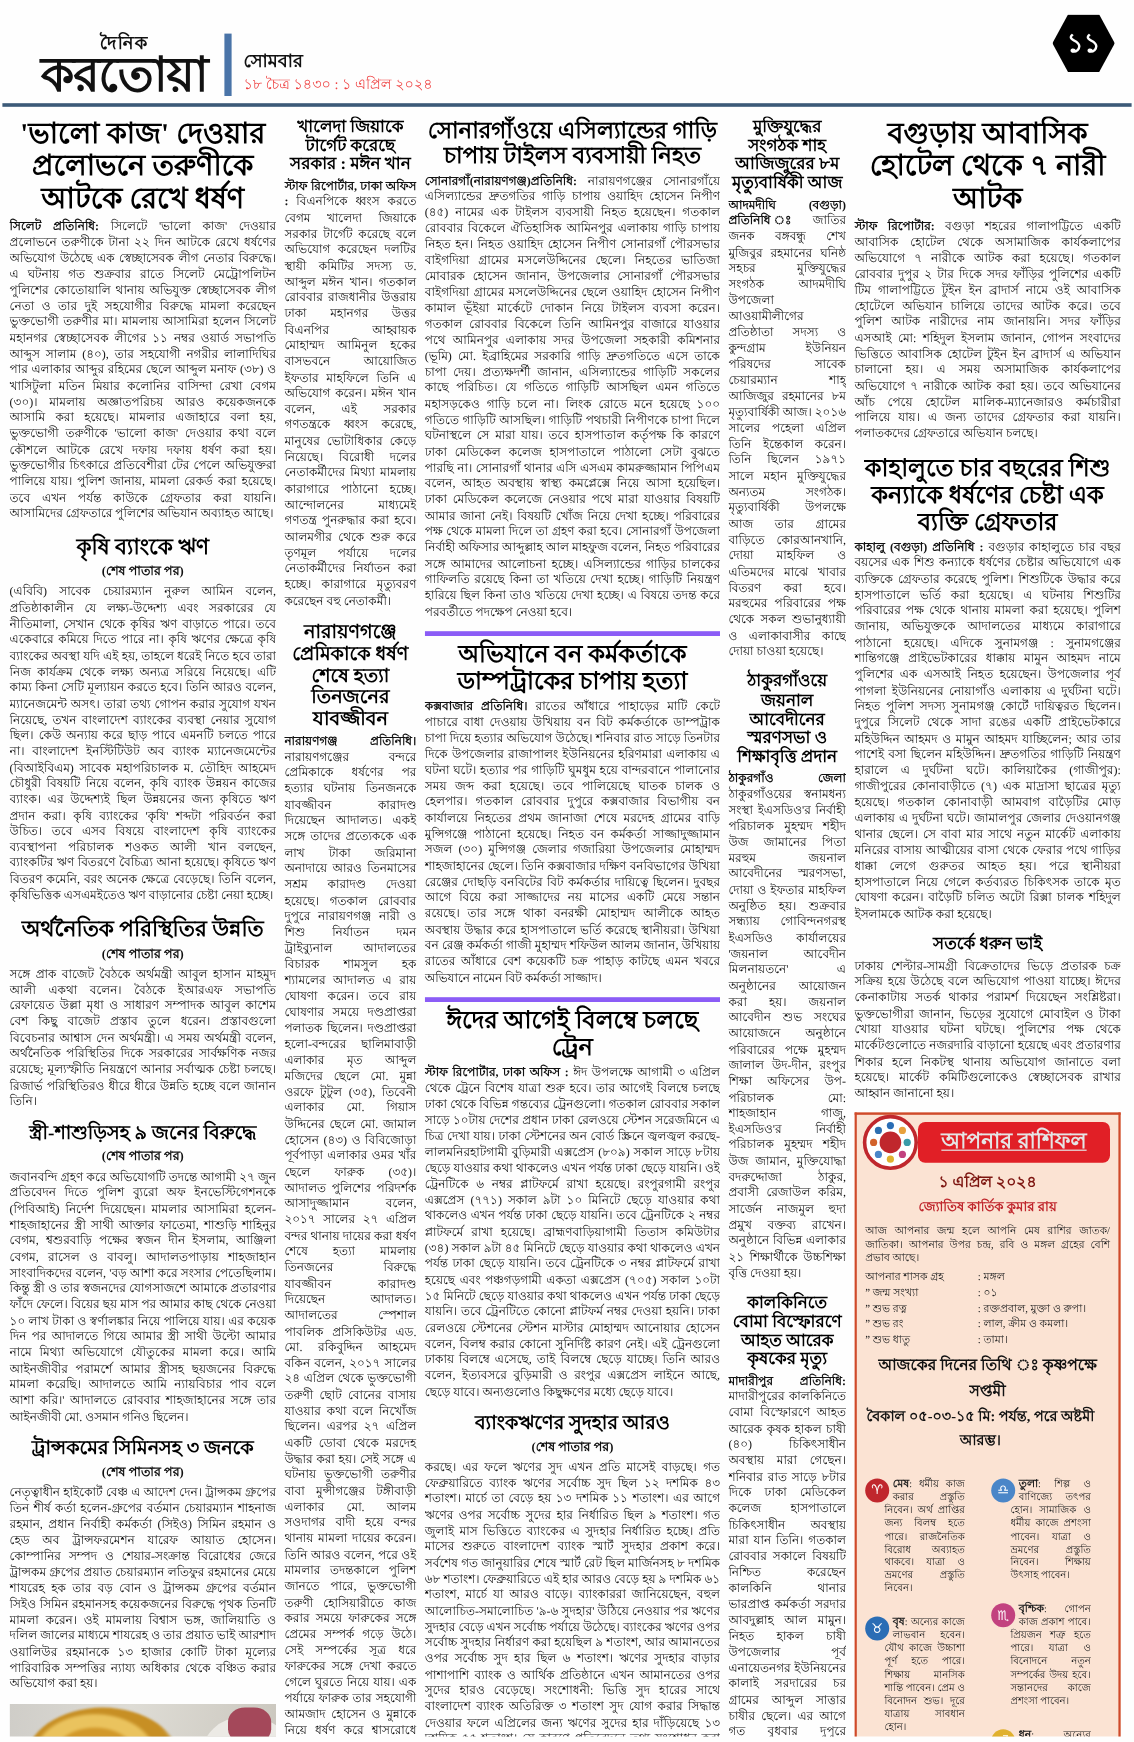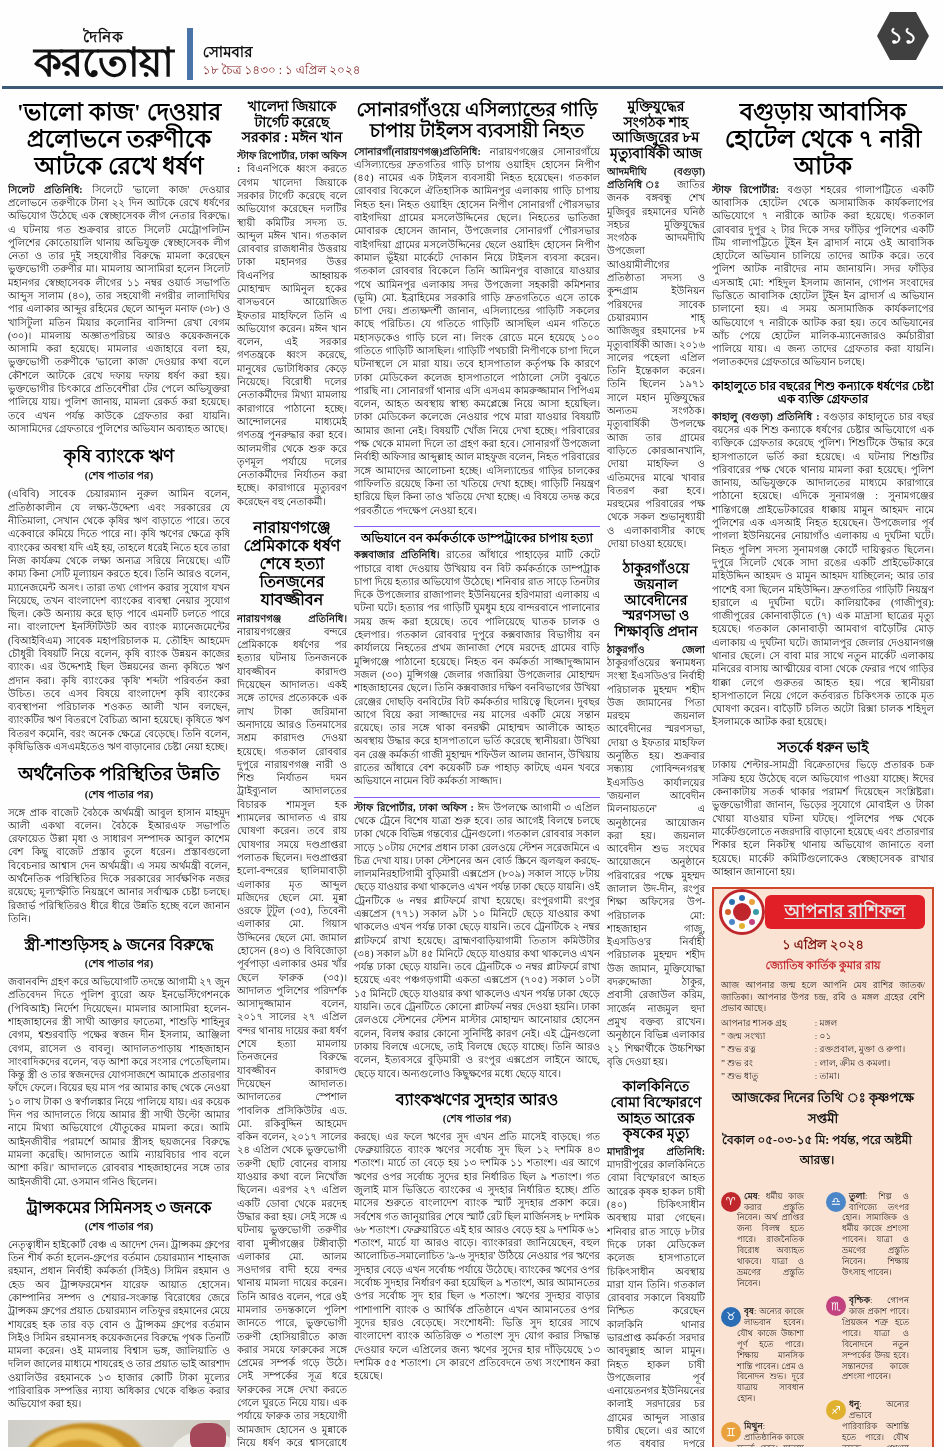--- a/index.html
+++ b/index.html
@@ -6,37 +6,37 @@
   body{width:945px;height:1452px;overflow:hidden;font-family:"Liberation Serif",serif;color:#111;}
   .page{width:945px;height:1452px;position:relative;background:#fefefe;}
   
   .masthead{position:relative;height:86px;padding:0 10px;display:flex;align-items:flex-end;}
   .brand{display:flex;flex-direction:column;align-items:center;padding:8px 0 4px 24px;line-height:.95;}
   .brand-top{font-weight:bold;font-size:15px;letter-spacing:1px;}
   .brand-main{font-weight:900;font-size:40px;letter-spacing:-1px;}
   .mast-bar{width:6px;height:52px;background:#4a74a8;margin:0 10px 6px 14px;}
   .dateblock{padding-bottom:8px;line-height:1.35;}
   .day{font-weight:bold;font-size:15px;}
-  .dateline{font-size:12px;color:#7f1d1d;}
+  .dateline{font-size:12px;color:#ef4444;}
   .page-badge{position:absolute;right:16px;top:12px;width:52px;height:48px;background:#4a74a8;
     clip-path:polygon(25% 0,75% 0,100% 50%,75% 100%,25% 100%,0 50%);
     display:flex;align-items:center;justify-content:center;color:#fff;font-weight:bold;font-size:22px;}
   .mast-rule{height:3px;background:#3c5a78;margin:0 2px;}
   
   .content{display:flex;gap:7px;padding:8px 8px 0 8px;}
   .colgroup{display:flex;flex-direction:column;height:1350px;overflow:hidden;}
   .g1{width:222px;} .g2{width:110px;} .g3{width:246px;} .g4{width:98px;} .g5{width:222px;}
   .story{margin-bottom:9px;}
   .hl{font-weight:bold;text-align:center;margin:2px 0 3px 0;line-height:1.12;color:#000;}
-  .hl-xl{font-size:24px;} .hl-xxl{font-size:19px;} .hl-lg{font-size:12px;}
+  .hl-xl{font-size:24px;} .hl-xxl{font-size:19px;} .hl-lg{font-size:20px;}
   .hl-md{font-size:16px;} .hl-sm{font-size:14px;} .hl-col{font-size:18px;}
   .cont{text-align:center;font-weight:bold;font-size:10.5px;margin:-1px 0 2px 0;}
   .body{font-size:10px;line-height:1.33;text-align:justify;margin:0;}
   .dl{font-weight:bold;}
-  .boxed-top{border-top:1px solid #8b5cf6;padding-top:3px;}
+  .boxed-top{border-top:4px solid #8b5cf6;padding-top:3px;}
   
   .photo{position:relative;height:186px;background:linear-gradient(100deg,#cfcdc8,#dedcd5 40%,#c7c3ba);overflow:hidden;margin:4px 0 3px 0;}
   .rope{position:absolute;left:6%;top:2%;width:58%;height:48%;border-radius:50%;filter:blur(1px);
     background:radial-gradient(ellipse at 45% 45%,#e8b53c 0 16%,#d2992b 20% 32%,#eac35e 36% 48%,#c78f24 52% 64%,transparent 70%);}
   .pillow{position:absolute;right:-6%;top:6%;width:34%;height:38%;background:#eceae5;border-radius:45%;}
   .redcloth{position:absolute;right:2%;top:2%;width:16%;height:16%;background:#a4485a;border-radius:40%;}
   
   .horo{border:2px solid #cf4a2a;border-bottom:7px solid #df1a1a;background:#fbe3d3;padding:6px 7px 4px 7px;margin-top:auto;}
   .horo-banner{position:relative;background:#e11f26;border-radius:6px;height:34px;margin-left:44px;
     display:flex;align-items:center;justify-content:center;color:#e5e5e5;font-weight:bold;font-size:18px;text-decoration:underline;}
@@ -68,21 +68,21 @@
   <div class="masthead">
     <div class="brand">
       <span class="brand-top">দৈনিক</span>
       <span class="brand-main">করতোয়া</span>
     </div>
     <div class="mast-bar"></div>
     <div class="dateblock">
       <div class="day">সোমবার</div>
       <div class="dateline">১৮ চৈত্র ১৪৩০ : ১ এপ্রিল ২০২৪</div>
     </div>
-    <div class="page-badge" style="background: #404040;">১১</div>
+    <div class="page-badge" style="background: #000000;">১১</div>
   </div>
   <div class="mast-rule"></div>
 
   <div class="content">
 
     <div class="colgroup g1">
       <article class="story">
         <h1 class="hl hl-xl">'ভালো কাজ' দেওয়ার প্রলোভনে তরুণীকে আটকে রেখে ধর্ষণ</h1>
         <p class="body"><b class="dl">সিলেট প্রতিনিধি:</b> <span>সিলেটে 'ভালো কাজ' দেওয়ার প্রলোভনে তরুণীকে টানা ২২ দিন আটকে রেখে ধর্ষণের অভিযোগ উঠেছে এক স্বেচ্ছাসেবক লীগ নেতার বিরুদ্ধে। এ ঘটনায় গত শুক্রবার রাতে সিলেট মেট্রোপলিটন পুলিশের কোতোয়ালি থানায় অভিযুক্ত স্বেচ্ছাসেবক লীগ নেতা ও তার দুই সহযোগীর বিরুদ্ধে মামলা করেছেন ভুক্তভোগী তরুণীর মা। মামলায় আসামিরা হলেন সিলেট মহানগর স্বেচ্ছাসেবক লীগের ১১ নম্বর ওয়ার্ড সভাপতি আব্দুস সালাম (৪০), তার সহযোগী নগরীর লালাদিঘির পার এলাকার আব্দুর রহিমের ছেলে আব্দুল মনাফ (৩৮) ও খাসিটুলা মতিন মিয়ার কলোনির বাসিন্দা রেখা বেগম (৩০)। মামলায় অজ্ঞাতপরিচয় আরও কয়েকজনকে আসামি করা হয়েছে। মামলার এজাহারে বলা হয়, ভুক্তভোগী তরুণীকে 'ভালো কাজ' দেওয়ার কথা বলে কৌশলে আটকে রেখে দফায় দফায় ধর্ষণ করা হয়। ভুক্তভোগীর চিৎকারে প্রতিবেশীরা টের পেলে অভিযুক্তরা পালিয়ে যায়। পুলিশ জানায়, মামলা রেকর্ড করা হয়েছে। তবে এখন পর্যন্ত কাউকে গ্রেফতার করা যায়নি। আসামিদের গ্রেফতারে পুলিশের অভিযান অব্যাহত আছে।</span></p>
       </article>
@@ -132,20 +132,21 @@
     <div class="colgroup g3">
       <article class="story">
         <h1 class="hl hl-xxl">সোনারগাঁওয়ে এসিল্যান্ডের গাড়ি চাপায় টাইলস ব্যবসায়ী নিহত</h1>
         <p class="body"><b class="dl">সোনারগাঁ(নারায়ণগঞ্জ)প্রতিনিধি:</b> <span>নারায়ণগঞ্জের সোনারগাঁয়ে এসিল্যান্ডের দ্রুতগতির গাড়ি চাপায় ওয়াহিদ হোসেন নিপীণ (৪৫) নামের এক টাইলস ব্যবসায়ী নিহত হয়েছেন। গতকাল রোববার বিকেলে ঐতিহাসিক আমিনপুর এলাকায় গাড়ি চাপায় নিহত হন। নিহত ওয়াহিদ হোসেন নিপীণ সোনারগাঁ পৌরসভার বাইগদিয়া গ্রামের মসলেউদ্দিনের ছেলে। নিহতের ভাতিজা মোবারক হোসেন জানান, উপজেলার সোনারগাঁ পৌরসভার বাইগদিয়া গ্রামের মসলেউদ্দিনের ছেলে ওয়াহিদ হোসেন নিপীণ কামাল ভূঁইয়া মার্কেটে দোকান নিয়ে টাইলস ব্যবসা করেন। গতকাল রোববার বিকেলে তিনি আমিনপুর বাজারে যাওয়ার পথে আমিনপুর এলাকায় সদর উপজেলা সহকারী কমিশনার (ভূমি) মো. ইব্রাহিমের সরকারি গাড়ি দ্রুতগতিতে এসে তাকে চাপা দেয়। প্রত্যক্ষদর্শী জানান, এসিল্যান্ডের গাড়িটি সকলের কাছে পরিচিত। যে গতিতে গাড়িটি আসছিল এমন গতিতে মহাসড়কেও গাড়ি চলে না। লিংক রোডে মনে হয়েছে ১০০ গতিতে গাড়িটি আসছিল। গাড়িটি পথচারী নিপীণকে চাপা দিলে ঘটনাস্থলে সে মারা যায়। তবে হাসপাতাল কর্তৃপক্ষ কি কারণে ঢাকা মেডিকেল কলেজ হাসপাতালে পাঠালো সেটা বুঝতে পারছি না। সোনারগাঁ থানার এসি এসএম কামরুজ্জামান পিপিএম বলেন, আহত অবস্থায় স্বাস্থ্য কমপ্লেক্সে নিয়ে আসা হয়েছিল। ঢাকা মেডিকেল কলেজে নেওয়ার পথে মারা যাওয়ার বিষয়টি আমার জানা নেই। বিষয়টি খোঁজ নিয়ে দেখা হচ্ছে। পরিবারের পক্ষ থেকে মামলা দিলে তা গ্রহণ করা হবে। সোনারগাঁ উপজেলা নির্বাহী অফিসার আব্দুল্লাহ আল মাহফুজ বলেন, নিহত পরিবারের সঙ্গে আমাদের আলোচনা হচ্ছে। এসিল্যান্ডের গাড়ির চালকের গাফিলতি রয়েছে কিনা তা খতিয়ে দেখা হচ্ছে। গাড়িটি নিয়ন্ত্রণ হারিয়ে ছিল কিনা তাও খতিয়ে দেখা হচ্ছে। এ বিষয়ে তদন্ত করে পরবর্তীতে পদক্ষেপ নেওয়া হবে।</span></p>
       </article>
       <article class="story boxed-top">
         <h2 class="hl hl-lg">অভিযানে বন কর্মকর্তাকে ডাম্পট্রাকের চাপায় হত্যা</h2>
         <p class="body"><b class="dl">কক্সবাজার প্রতিনিধি।</b> <span>রাতের আঁধারে পাহাড়ের মাটি কেটে পাচারে বাধা দেওয়ায় উখিয়ায় বন বিট কর্মকর্তাকে ডাম্পট্রাক চাপা দিয়ে হত্যার অভিযোগ উঠেছে। শনিবার রাত সাড়ে তিনটার দিকে উপজেলার রাজাপালং ইউনিয়নের হরিণমারা এলাকায় এ ঘটনা ঘটে। হত্যার পর গাড়িটি ঘুমধুম হয়ে বান্দরবানে পালানোর সময় জব্দ করা হয়েছে। তবে পালিয়েছে ঘাতক চালক ও হেলপার। গতকাল রোববার দুপুরে কক্সবাজার বিভাগীয় বন কার্যালয়ে নিহতের প্রথম জানাজা শেষে মরদেহ গ্রামের বাড়ি মুন্সিগঞ্জে পাঠানো হয়েছে। নিহত বন কর্মকর্তা সাজ্জাদুজ্জামান সজল (৩০) মুন্সিগঞ্জ জেলার গজারিয়া উপজেলার মোহাম্মদ শাহজাহানের ছেলে। তিনি কক্সবাজার দক্ষিণ বনবিভাগের উখিয়া রেঞ্জের দোছড়ি বনবিটের বিট কর্মকর্তার দায়িত্বে ছিলেন। দুবছর আগে বিয়ে করা সাজ্জাদের নয় মাসের একটি মেয়ে সন্তান রয়েছে। তার সঙ্গে থাকা বনরক্ষী মোহাম্মদ আলীকে আহত অবস্থায় উদ্ধার করে হাসপাতালে ভর্তি করেছে স্থানীয়রা। উখিয়া বন রেঞ্জ কর্মকর্তা গাজী মুহাম্মদ শফিউল আলম জানান, উখিয়ায় রাতের আঁধারে বেশ কয়েকটি চক্র পাহাড় কাটছে এমন খবরে অভিযানে নামেন বিট কর্মকর্তা সাজ্জাদ।</span></p>
       </article>
       <article class="story boxed-top">
+        <h2 class="hl hl-lg">ঈদের আগেই বিলম্বে চলছে ট্রেন</h2>
         <p class="body"><b class="dl">স্টাফ রিপোর্টার, ঢাকা অফিস :</b> <span>ঈদ উপলক্ষে আগামী ৩ এপ্রিল থেকে ট্রেনে বিশেষ যাত্রা শুরু হবে। তার আগেই বিলম্বে চলছে ঢাকা থেকে বিভিন্ন গন্তব্যের ট্রেনগুলো। গতকাল রোববার সকাল সাড়ে ১০টায় দেশের প্রধান ঢাকা রেলওয়ে স্টেশন সরেজমিনে এ চিত্র দেখা যায়। ঢাকা স্টেশনের অন বোর্ড স্ক্রিনে জ্বলজ্বল করছে- লালমনিরহাটগামী বুড়িমারী এক্সপ্রেস (৮০৯) সকাল সাড়ে ৮টায় ছেড়ে যাওয়ার কথা থাকলেও এখন পর্যন্ত ঢাকা ছেড়ে যায়নি। ওই ট্রেনটিকে ৬ নম্বর প্লাটফর্মে রাখা হয়েছে। রংপুরগামী রংপুর এক্সপ্রেস (৭৭১) সকাল ৯টা ১০ মিনিটে ছেড়ে যাওয়ার কথা থাকলেও এখন পর্যন্ত ঢাকা ছেড়ে যায়নি। তবে ট্রেনটিকে ২ নম্বর প্লাটফর্মে রাখা হয়েছে। ব্রাহ্মণবাড়িয়াগামী তিতাস কমিউটার (৩৪) সকাল ৯টা ৪৫ মিনিটে ছেড়ে যাওয়ার কথা থাকলেও এখন পর্যন্ত ঢাকা ছেড়ে যায়নি। তবে ট্রেনটিকে ৩ নম্বর প্লাটফর্মে রাখা হয়েছে এবং পঞ্চগড়গামী একতা এক্সপ্রেস (৭০৫) সকাল ১০টা ১৫ মিনিটে ছেড়ে যাওয়ার কথা থাকলেও এখন পর্যন্ত ঢাকা ছেড়ে যায়নি। তবে ট্রেনটিতে কোনো প্লাটফর্ম নম্বর দেওয়া হয়নি। ঢাকা রেলওয়ে স্টেশনের স্টেশন মাস্টার মোহাম্মদ আনোয়ার হোসেন বলেন, বিলম্ব করার কোনো সুনির্দিষ্ট কারণ নেই। এই ট্রেনগুলো ঢাকায় বিলম্বে এসেছে, তাই বিলম্বে ছেড়ে যাচ্ছে। তিনি আরও বলেন, ইত্যবসরে বুড়িমারী ও রংপুর এক্সপ্রেস লাইনে আছে, ছেড়ে যাবে। অন্যগুলোও কিছুক্ষণের মধ্যে ছেড়ে যাবে।</span></p>
       </article>
       <article class="story">
         <h2 class="hl hl-md">ব্যাংকঋণের সুদহার আরও</h2>
         <div class="cont">(শেষ পাতার পর)</div>
         <p class="body">করছে। এর ফলে ঋণের সুদ এখন প্রতি মাসেই বাড়ছে। গত ফেব্রুয়ারিতে ব্যাংক ঋণের সর্বোচ্চ সুদ ছিল ১২ দশমিক ৪৩ শতাংশ। মার্চে তা বেড়ে হয় ১৩ দশমিক ১১ শতাংশ। এর আগে ঋণের ওপর সর্বোচ্চ সুদের হার নির্ধারিত ছিল ৯ শতাংশ। গত জুলাই মাস ভিত্তিতে ব্যাংকের এ সুদহার নির্ধারিত হচ্ছে। প্রতি মাসের শুরুতে বাংলাদেশ ব্যাংক স্মার্ট সুদহার প্রকাশ করে। সর্বশেষ গত জানুয়ারির শেষে স্মার্ট রেট ছিল মার্জিনসহ ৮ দশমিক ৬৮ শতাংশ। ফেব্রুয়ারিতে এই হার আরও বেড়ে হয় ৯ দশমিক ৬১ শতাংশ, মার্চে যা আরও বাড়ে। ব্যাংকাররা জানিয়েছেন, বহুল আলোচিত-সমালোচিত '৯-৬ সুদহার' উঠিয়ে নেওয়ার পর ঋণের সুদহার বেড়ে এখন সর্বোচ্চ পর্যায়ে উঠেছে। ব্যাংকের ঋণের ওপর সর্বোচ্চ সুদহার নির্ধারণ করা হয়েছিল ৯ শতাংশ, আর আমানতের ওপর সর্বোচ্চ সুদ হার ছিল ৬ শতাংশ। ঋণের সুদহার বাড়ার পাশাপাশি ব্যাংক ও আর্থিক প্রতিষ্ঠানে এখন আমানতের ওপর সুদের হারও বেড়েছে। সংশোধনী: ভিত্তি সুদ হারের সাথে বাংলাদেশ ব্যাংক অতিরিক্ত ৩ শতাংশ সুদ যোগ করার সিদ্ধান্ত দেওয়ার ফলে এপ্রিলের জন্য ঋণের সুদের হার দাঁড়িয়েছে ১৩ দশমিক ৫৫ শতাংশ। সে কারণে প্রতিবেদনে তথ্য সংশোধন করা হয়েছে।</p>
       </article>
 
     </div>
 

